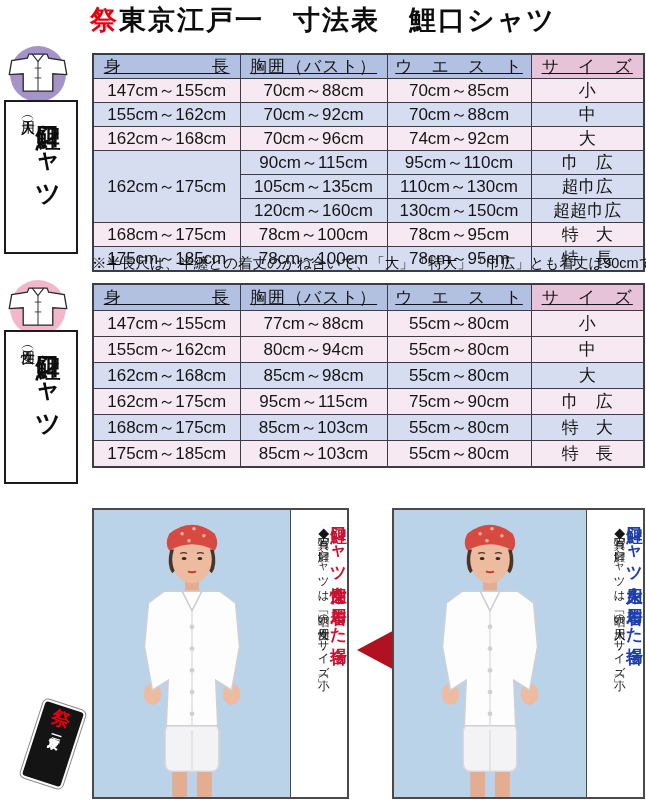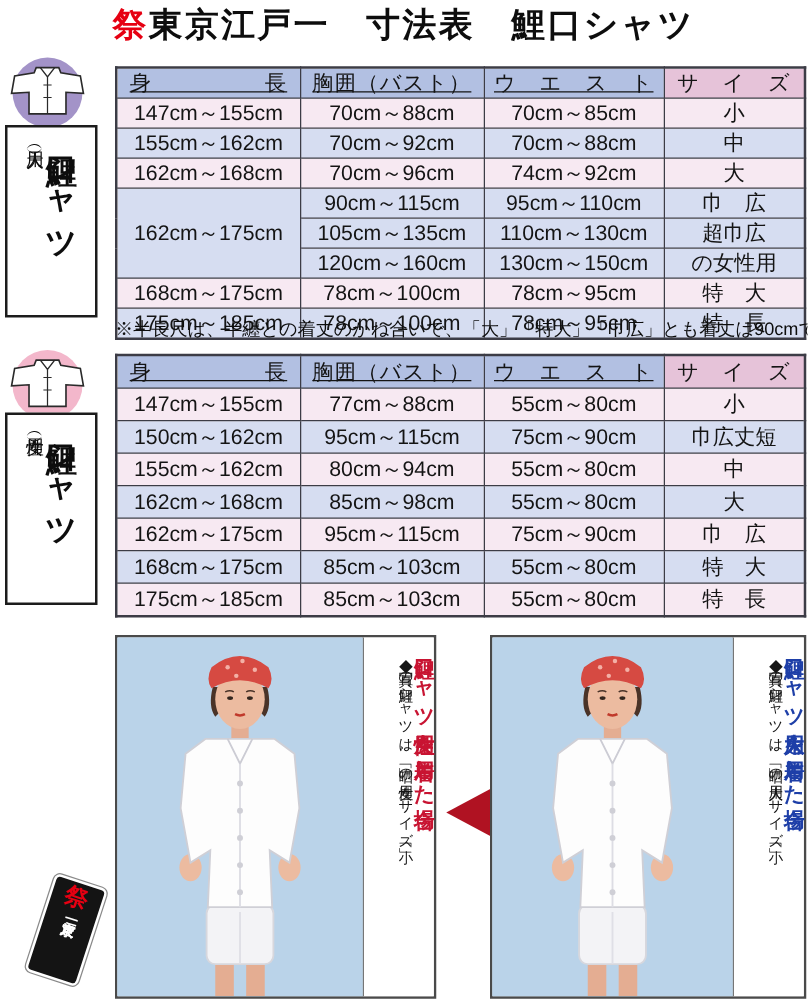--- a/index.html
+++ b/index.html
@@ -20,21 +20,21 @@
   table.size-table{
     position:absolute;left:92px;border-collapse:collapse;table-layout:fixed;
     border:2px solid var(--border);
   }
   .size-table th,.size-table td{
     border:1.5px solid var(--border);text-align:center;padding:0;
     font-size:17px;font-weight:normal;color:#141414;overflow:hidden;white-space:nowrap;
   }
   .size-table th{letter-spacing:1px;}
   .size-table th.hb{background:var(--head-blue);text-decoration:underline;}
-  .size-table th.hp{background:var(--head-pink);}
+  .size-table th.hp{background:var(--head-pink);text-decoration:underline;}
   .size-table tr.pink td{background:var(--row-pink);}
   .size-table tr.blue td{background:var(--row-blue);}
   table.t-adult{top:53px;}
   .t-adult th{height:22px;}
   .t-adult td{height:21.5px;}
   table.t-women{top:283px;}
   .t-women th{height:25px;}
   .t-women td{height:25px;}
 
   .note{position:absolute;left:92px;top:254px;font-size:14.5px;color:#0d0d0d;white-space:nowrap;}
@@ -151,21 +151,21 @@
           <td>巾　広</td>
         </tr>
         <tr class="blue">
           <td>105cm～135cm</td>
           <td>110cm～130cm</td>
           <td>超巾広</td>
         </tr>
         <tr class="blue">
           <td>120cm～160cm</td>
           <td>130cm～150cm</td>
-          <td>の女性用</td>
+          <td>超超巾広</td>
         </tr>
         <tr class="pink">
           <td>168cm～175cm</td>
           <td>78cm～100cm</td>
           <td>78cm～95cm</td>
           <td>特　大</td>
         </tr>
         <tr class="blue">
           <td>175cm～185cm</td>
           <td>78cm～100cm</td>
@@ -207,26 +207,20 @@
           <th class="hb">ウ　エ　ス　ト</th>
           <th class="hp">サ　イ　ズ</th>
         </tr>
       </thead>
       <tbody>
         <tr class="pink">
           <td>147cm～155cm</td>
           <td>77cm～88cm</td>
           <td>55cm～80cm</td>
           <td>小</td>
-        </tr>
-        <tr class="blue">
-          <td>150cm～162cm</td>
-          <td>95cm～115cm</td>
-          <td>75cm～90cm</td>
-          <td>巾広丈短</td>
         </tr>
         <tr class="pink">
           <td>155cm～162cm</td>
           <td>80cm～94cm</td>
           <td>55cm～80cm</td>
           <td>中</td>
         </tr>
         <tr class="blue">
           <td>162cm～168cm</td>
           <td>85cm～98cm</td>

